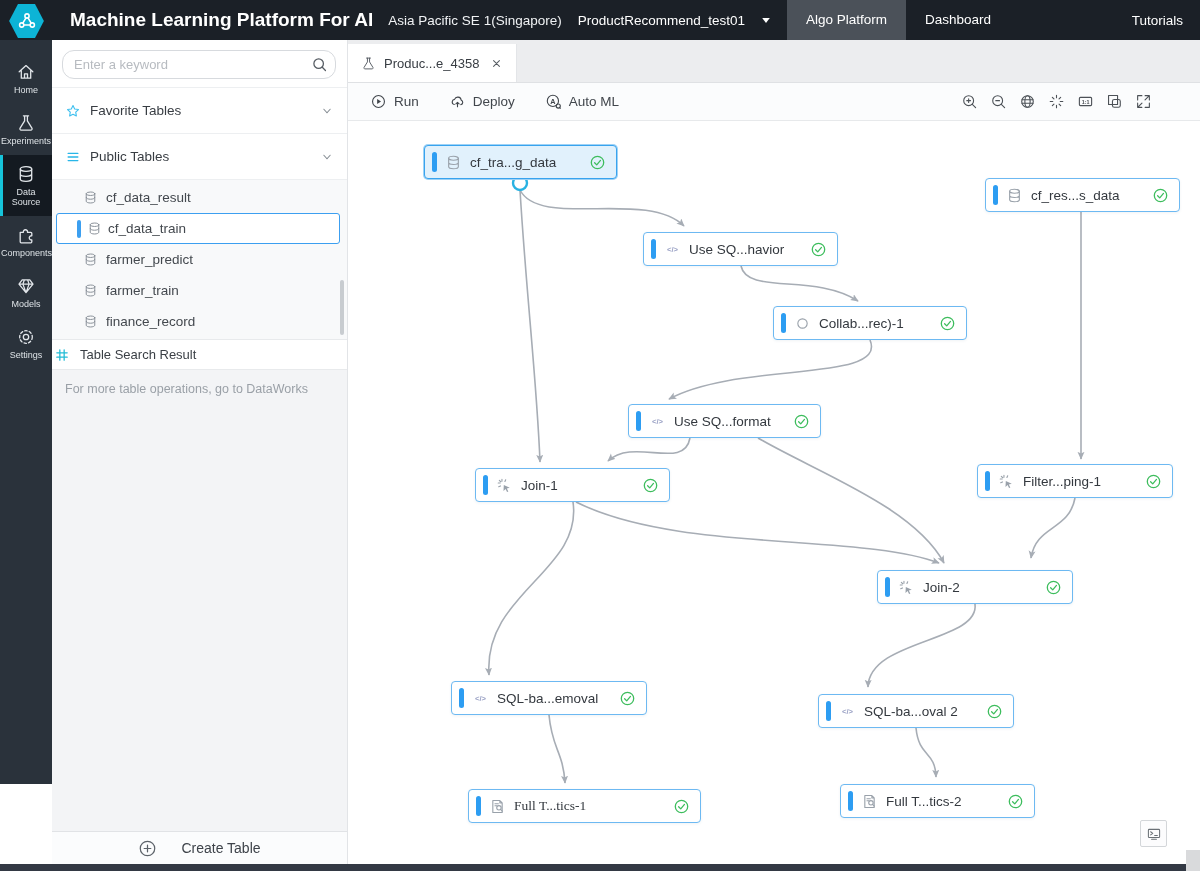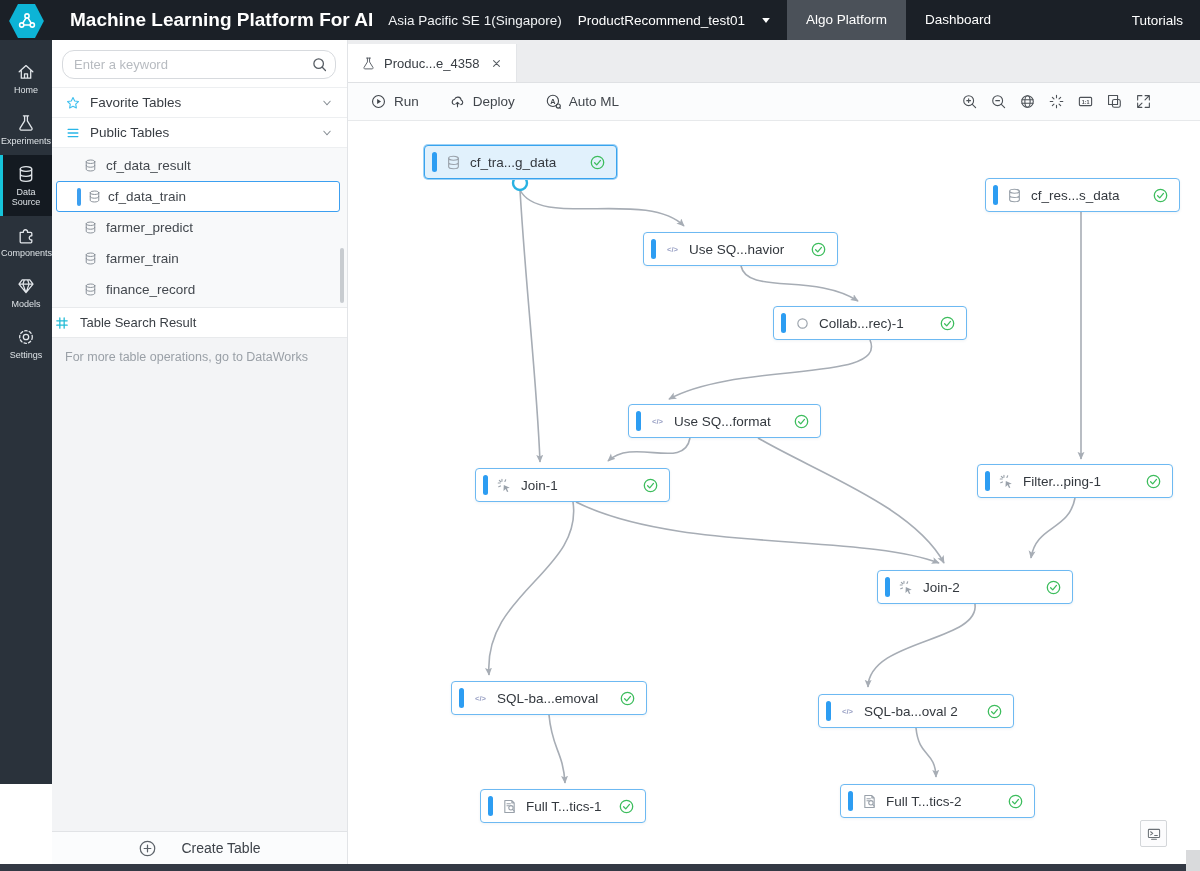--- a/index.html
+++ b/index.html
@@ -26,21 +26,21 @@
   .sb-item .lbl{font-size:9px;line-height:1.12;text-align:center;width:50px;}
   .sb-item.active{background:#141a21;}
   .sb-item.active::before{content:"";position:absolute;left:0;top:0;bottom:0;width:3px;background:#16c4da;}
 
   
   .panel{position:absolute;left:52px;top:40px;width:296px;height:824px;background:#fff;border-right:1px solid #e2e4e7;box-sizing:border-box;display:flex;flex-direction:column;z-index:20;}
   .search-wrap{margin:10px 11px 8px 10px;height:27px;border:1px solid #d7dade;border-radius:12px;display:flex;align-items:center;padding:0 7px 0 9px;background:#fff;}
   .search-wrap input{border:none;outline:none;flex:1;font-size:13px;color:#333;font-family:"Liberation Sans",sans-serif;}
   .search-wrap input::placeholder{color:#b7bbc0;}
   .search-wrap .icon{width:17px;height:17px;}
-  .sec-row{height:29px;border-top:1px solid #edeff1;display:flex;align-items:center;gap:9px;padding:0 13px;font-size:13.5px;color:#383d43;cursor:pointer;flex:none;}
+  .sec-row{height:29px;border-top:1px solid #edeff1;display:flex;align-items:center;gap:9px;padding:8px 13px;font-size:13.5px;color:#383d43;cursor:pointer;flex:none;}
   .sec-row .icon{width:16px;height:16px;}
   .sec-row .chev{margin-left:auto;width:14px;height:14px;}
   .table-list{border-top:1px solid #edeff1;background:#f8f9fa;position:relative;padding:2px 0;flex:none;}
   .t-row{height:31px;display:flex;align-items:center;gap:8px;padding-left:31px;font-size:13.5px;color:#43484e;cursor:pointer;}
   .t-row .icon{width:15px;height:15px;}
   .t-row.selected{background:#fff;border:1px solid #3c9ff0;border-radius:3px;margin:0 7px 0 4px;padding-left:20px;box-sizing:border-box;gap:6px;}
   .t-row .selbar{width:4px;height:18px;border-radius:2px;background:#3c9ff0;flex:none;}
   .t-scroll{position:absolute;right:3px;top:100px;width:4px;height:55px;border-radius:2px;background:#c8ccd0;}
   .tsr-row{height:29px;border-top:1px solid #e8eaec;border-bottom:1px solid #e8eaec;background:#fff;display:flex;align-items:center;gap:10px;padding:0 2px;font-size:13px;color:#3a3f45;cursor:pointer;flex:none;}
   .tsr-row .icon{width:16px;height:16px;}
@@ -538,21 +538,21 @@
             </svg>
           </span>
           <span class="nlabel">SQL-ba...oval 2</span>
           <span class="ncheck icon">
             <svg viewBox="0 0 20 20" fill="none" stroke="#3dbd5d" stroke-width="1.3" stroke-linecap="round" stroke-linejoin="round">
               <circle cx="10" cy="10" r="7.3" stroke-width="1.5"></circle>
               <path d="M6.6 10.3 l2.5 2.5 L13.5 7.5" stroke-width="1.5"></path>
             </svg>
           </span>
         </div>
-        <div class="node" style="left: 132px; top: 668px; width: 166px;">
+        <div class="node" style="left: 120px; top: 668px; width: 233px; font-family: Liberation Serif, serif;">
           <span class="nbar"></span>
           <span class="nicon icon">
             <svg viewBox="0 0 20 20" fill="none" stroke="#99a1aa" stroke-width="1.3" stroke-linecap="round" stroke-linejoin="round">
               <path d="M4.5 3 h8.3 l2.7 2.7 V17 H4.5 Z M12.8 3 v2.8 h2.7"></path>
               <path d="M7 6.8 h4 M7 9.2 h2.4"></path>
               <circle cx="11.7" cy="11.6" r="2.6"></circle>
               <path d="M13.6 13.5 l2 2"></path>
             </svg>
           </span>
           <span class="nlabel">Full T...tics-1</span>

